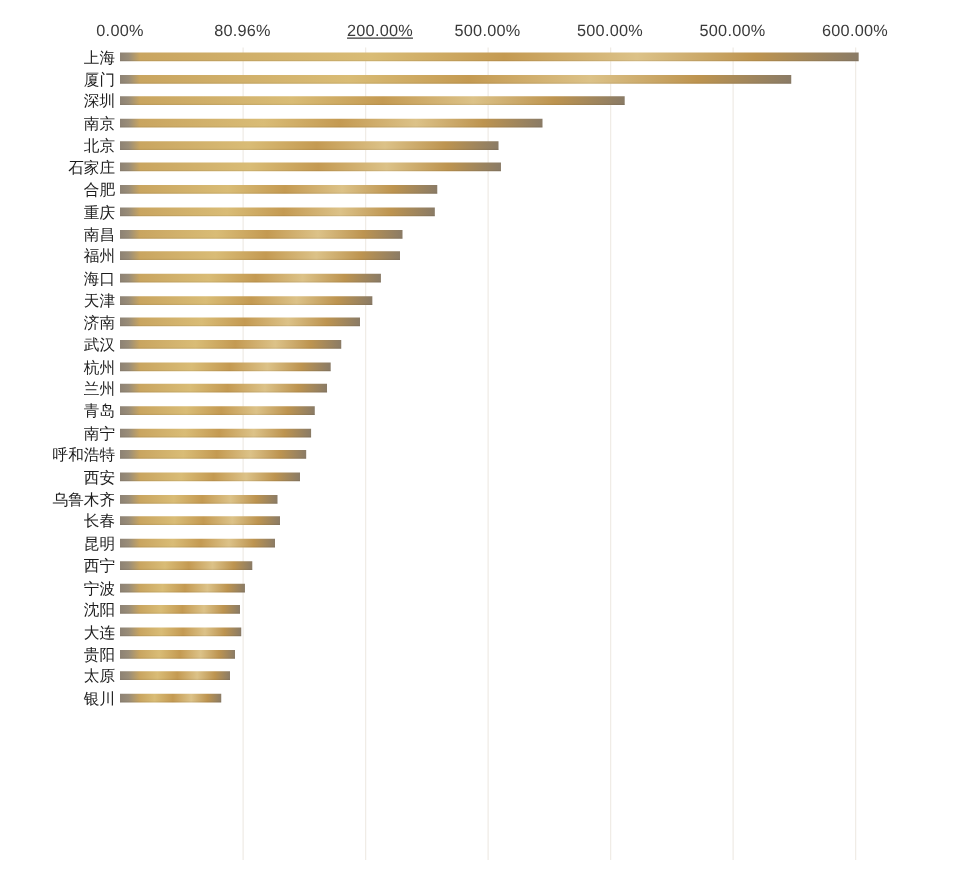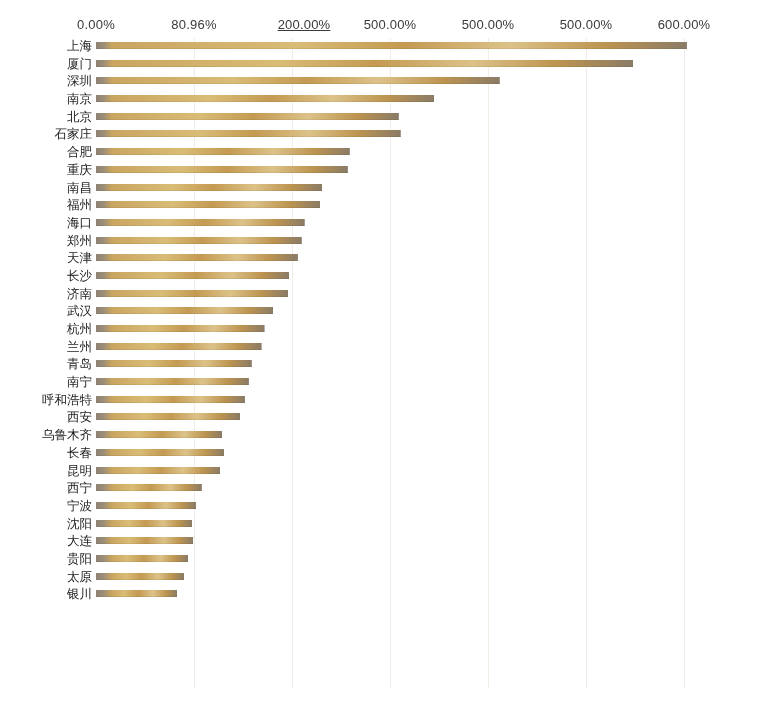--- a/index.html
+++ b/index.html
@@ -188,35 +188,23 @@
             <div class="bar" title="福州 229.00%" style="width: 224.42px; background-size: 224.42px 7px;"></div>
           </div>
         </div>
         <div class="row">
           <div class="row-label">海口</div>
           <div class="bar-track">
             <div class="bar" title="海口 213.00%" style="width: 208.74px; background-size: 208.74px 7px;"></div>
           </div>
         </div>
         <div class="row">
-          <div class="row-label">郑州</div>
-          <div class="bar-track">
-            <div class="bar" title="郑州 210.00%" style="width: 205.8px; background-size: 205.8px 7px;"></div>
-          </div>
-        </div>
-        <div class="row">
           <div class="row-label">天津</div>
           <div class="bar-track">
             <div class="bar" title="天津 206.00%" style="width: 201.88px; background-size: 201.88px 7px;"></div>
-          </div>
-        </div>
-        <div class="row">
-          <div class="row-label">长沙</div>
-          <div class="bar-track">
-            <div class="bar" title="长沙 197.00%" style="width: 193.06px; background-size: 193.06px 7px;"></div>
           </div>
         </div>
         <div class="row">
           <div class="row-label">济南</div>
           <div class="bar-track">
             <div class="bar" title="济南 196.00%" style="width: 192.08px; background-size: 192.08px 7px;"></div>
           </div>
         </div>
         <div class="row">
           <div class="row-label">武汉</div>

